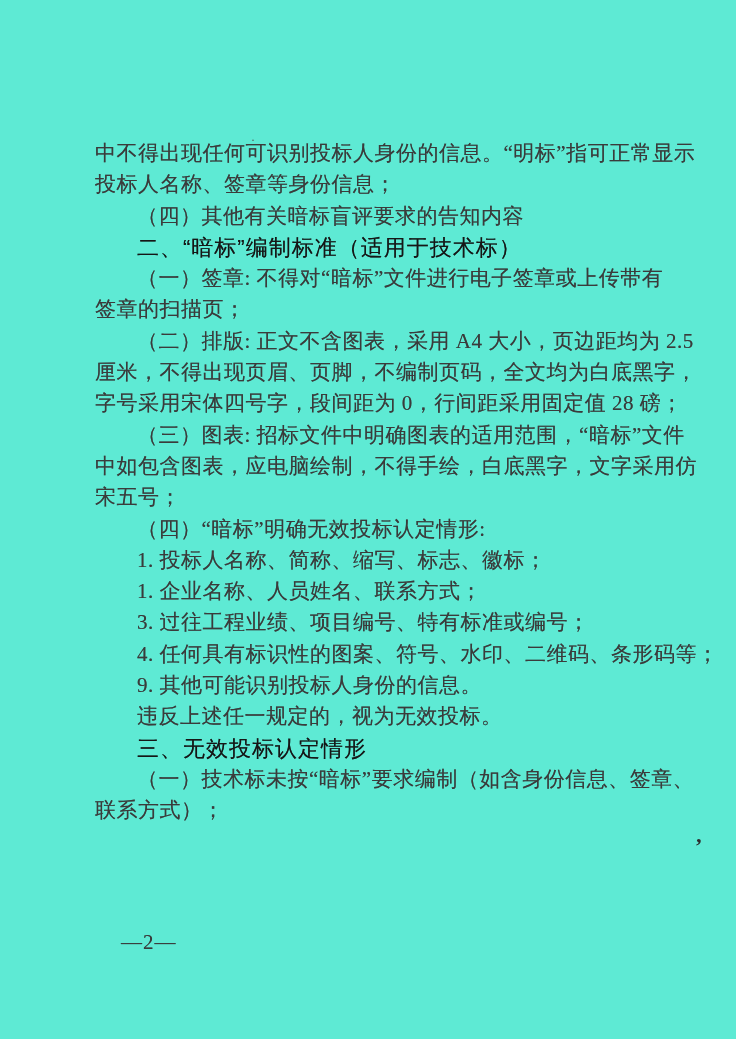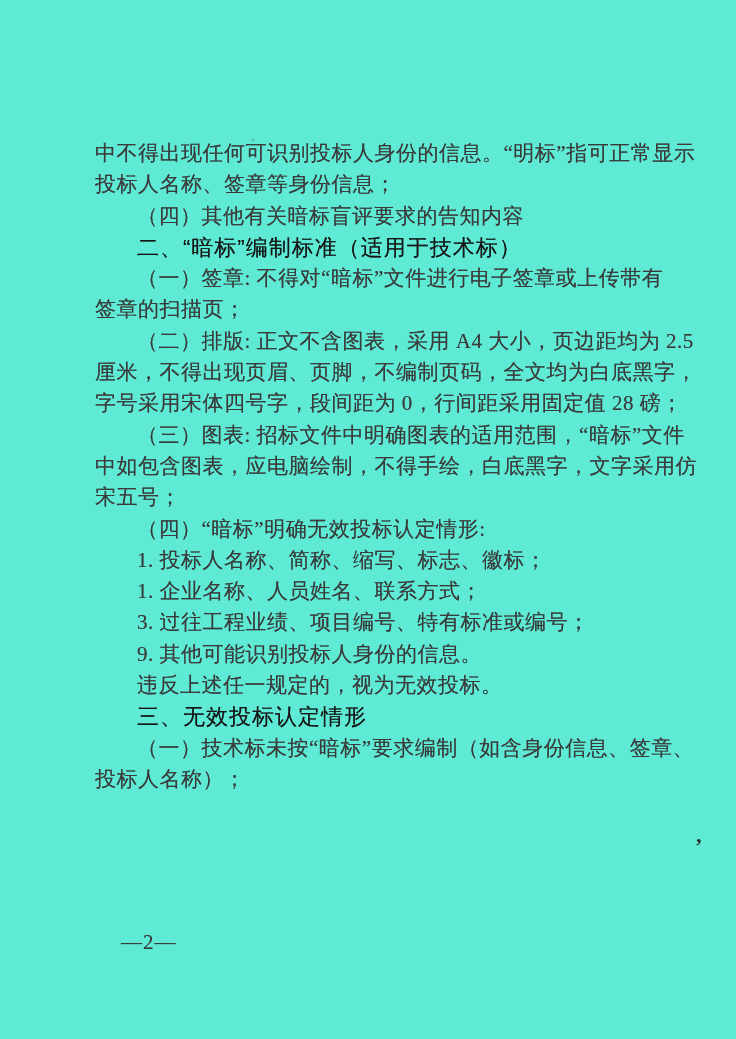--- a/index.html
+++ b/index.html
@@ -84,25 +84,26 @@
     <p class="line indent">（二）排版: 正文不含图表，采用 A4 大小，页边距均为 2.5</p>
     <p class="line">厘米，不得出现页眉、页脚，不编制页码，全文均为白底黑字，</p>
     <p class="line">字号采用宋体四号字，段间距为 0，行间距采用固定值 28 磅；</p>
     <p class="line indent">（三）图表: 招标文件中明确图表的适用范围，“暗标”文件</p>
     <p class="line">中如包含图表，应电脑绘制，不得手绘，白底黑字，文字采用仿</p>
     <p class="line">宋五号；</p>
     <p class="line indent">（四）“暗标”明确无效投标认定情形:</p>
     <p class="line indent">1. 投标人名称、简称、缩写、标志、徽标；</p>
     <p class="line indent">1. 企业名称、人员姓名、联系方式；</p>
     <p class="line indent">3. 过往工程业绩、项目编号、特有标准或编号；</p>
+    <p class="line indent">4. 任何具有标识性的图案、符号、水印、二维码、条形码等；</p>
     <p class="line indent">9. 其他可能识别投标人身份的信息。</p>
     <p class="line indent">违反上述任一规定的，视为无效投标。</p>
     <p class="line indent heading">三、无效投标认定情形</p>
     <p class="line indent">（一）技术标未按“暗标”要求编制（如含身份信息、签章、</p>
-    <p class="line">投标人名称）；</p>
+    <p class="line">联系方式）；</p>
   </main>
 
   <div class="footer">
     <span>—2—</span>
   </div>
 
   <span class="speck-comma">’</span>
   <span class="speck-dot">·</span>
 
 </div>

